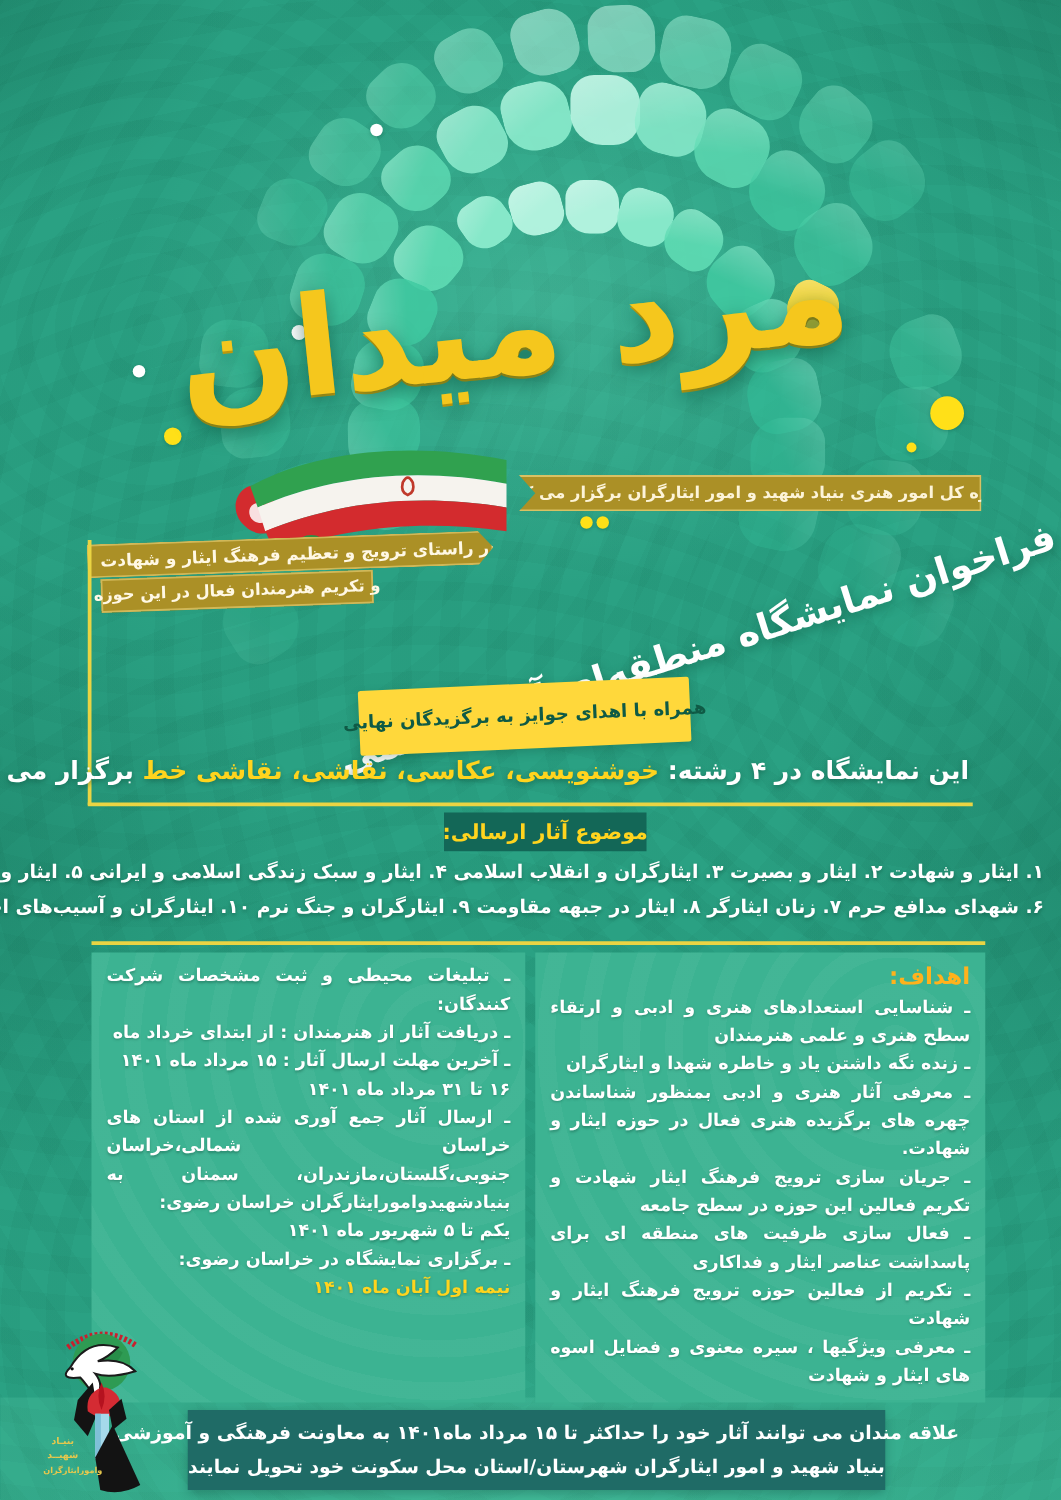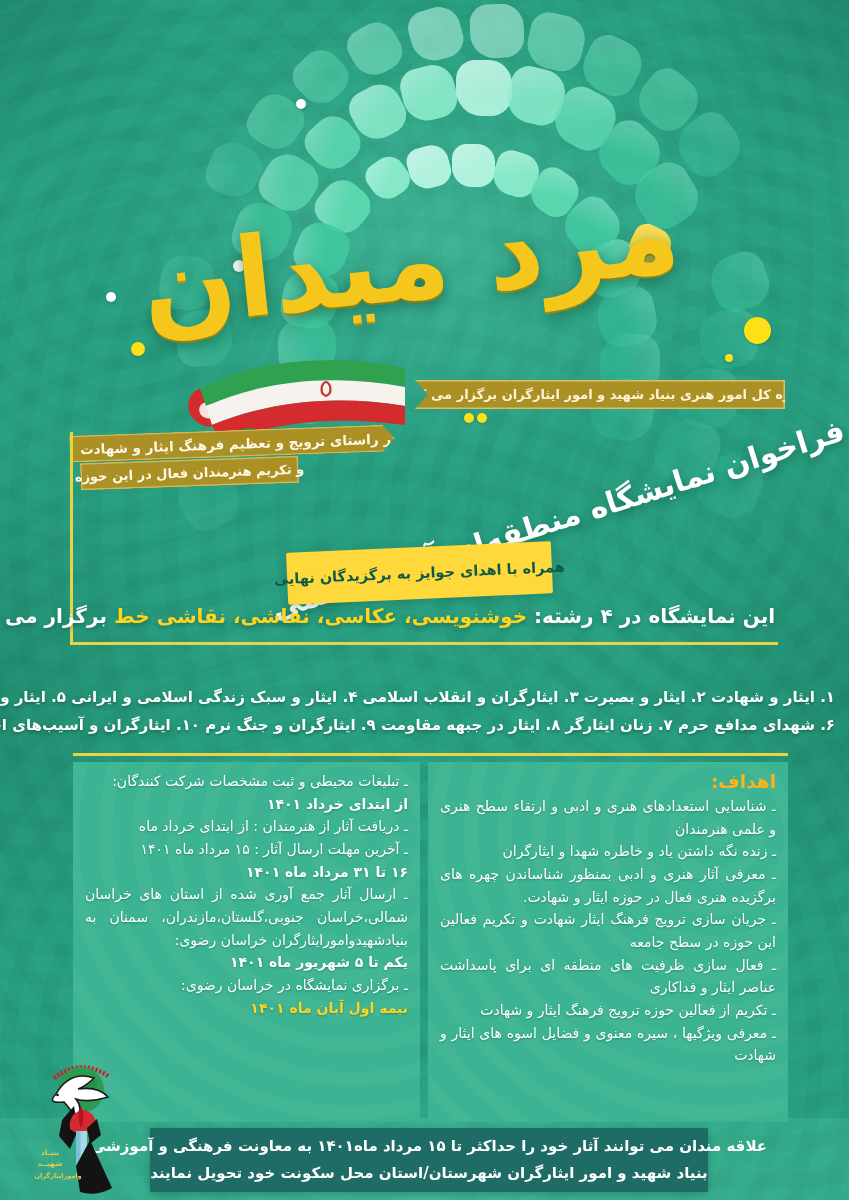--- a/index.html
+++ b/index.html
@@ -50,21 +50,21 @@
   .subj-box span{font-size:16.5px;font-weight:bold;color:#ffd41e;white-space:nowrap;}
   .subj-line{left:14px;width:821px;text-align:center;font-size:15px;font-weight:bold;color:#fff;
     text-shadow:0 2px 3px rgba(8,62,46,.4);white-space:nowrap;}
   .sl1{top:688px;} .sl2{top:716px;}
   .panel{top:762px;height:360px;background:#3cb392;padding:8px 12px 6px 12px;
     background-image:repeating-radial-gradient(circle at 80% 20%, rgba(255,255,255,.035) 0 14px, rgba(0,0,0,0) 14px 34px);}
   .panel-left{left:73px;width:347px;}
   .panel-right{left:428px;width:360px;}
   .p-head{font-size:18.5px;font-weight:bold;line-height:1.35;}
   .h-cal{color:#ffd41e;} .h-goal{color:#ffb21c;}
-  .p-item,.cal-text{font-size:14px;font-weight:normal;color:#fff;line-height:1.62;text-align:justify;
+  .p-item,.cal-text{font-size:14px;font-weight:bold;color:#fff;line-height:1.62;text-align:justify;
     text-shadow:0 1px 2px rgba(8,62,46,.35);}
   .cal-date{font-size:14px;font-weight:bold;color:#fff;line-height:1.62;text-align:right;
     text-shadow:0 1px 2px rgba(8,62,46,.35);}
   .cal-date.hl{color:#ffd41e;}
   .footer-box{left:150px;top:1128px;width:558px;height:64px;background:#1f6b66;
     display:flex;flex-direction:column;align-items:center;justify-content:center;
     box-shadow:0 2px 8px rgba(5,50,45,.3);}
   .footer-box div{font-size:15px;font-weight:bold;color:#ffffff;line-height:1.8;white-space:nowrap;}
   .flag{left:180px;top:348px;}
   .logo{left:24px;top:1052px;}
@@ -162,29 +162,31 @@
   <div class="abs hline2"></div>
 
   <div class="abs prize">
     <span>همراه با اهدای جوایز به برگزیدگان نهایی</span>
   </div>
 
   <div class="abs fields">
     <span>این نمایشگاه در ۴ رشته: </span><span class="y">خوشنویسی، عکاسی، نقاشی، نقاشی خط</span><span> برگزار می گردد.</span>
   </div>
 
+  <div class="abs subj-box">
+    <span>موضوع آثار ارسالی:</span>
+  </div>
   <div class="abs subj-line sl1">۱. ایثار و شهادت ۲. ایثار و بصیرت ۳. ایثارگران و انقلاب اسلامی ۴. ایثار و سبک زندگی اسلامی و ایرانی ۵. ایثار و اقتصاد مقاومتی</div>
   <div class="abs subj-line sl2">۶. شهدای مدافع حرم ۷. زنان ایثارگر ۸. ایثار در جبهه مقاومت ۹. ایثارگران و جنگ نرم ۱۰. ایثارگران و آسیب‌های اجتماعی</div>
 
   <div class="abs panel panel-left">
     <div>
 
     <div class="cal-item">
           <div class="cal-text">ـ تبلیغات محیطی و ثبت مشخصات شرکت کنندگان:</div>
-          <div class="cal-date">از ابتدای خرداد ۱۴۰۱</div>
         </div>
         <div class="cal-item">
           <div class="cal-text">ـ دریافت آثار از هنرمندان : از ابتدای خرداد ماه</div>
 
         </div>
         <div class="cal-item">
           <div class="cal-text">ـ آخرین مهلت ارسال آثار :  ۱۵ مرداد ماه ۱۴۰۱</div>
 
         </div>
         <div class="cal-item">

